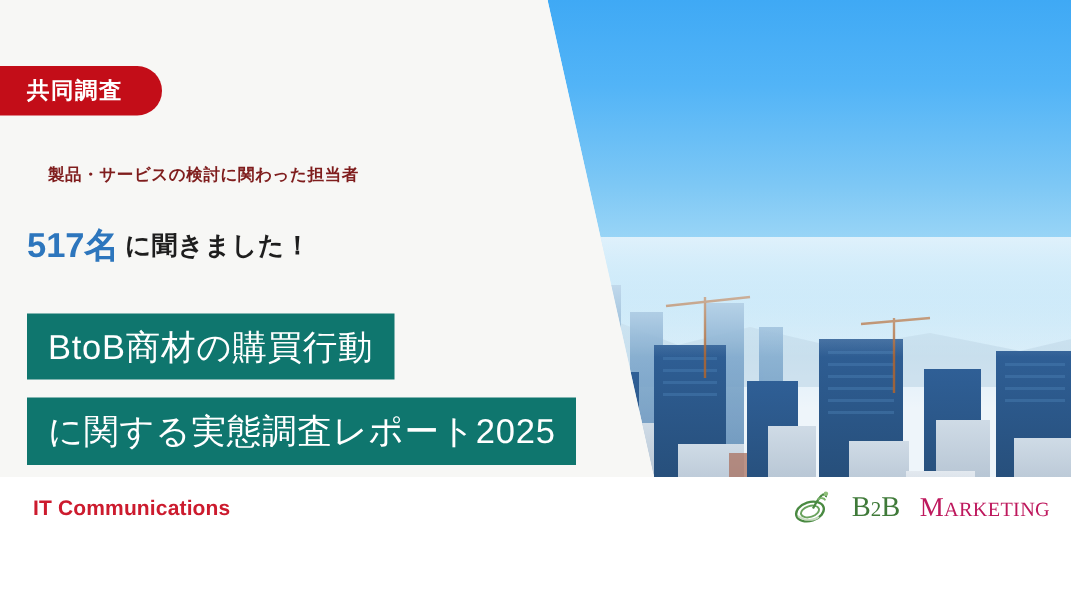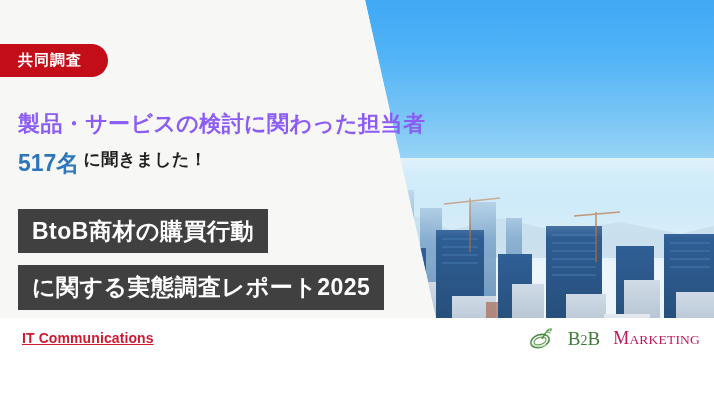--- a/index.html
+++ b/index.html
@@ -83,21 +83,20 @@
   }
   .footer-brand {
     position: absolute;
     left: 22px;
     top: 12px;
     font-size: 14px;
     font-weight: bold;
     color: #cc1b2e;
     letter-spacing: .1px;
     white-space: nowrap;
-    text-decoration: underline;
   }
   .footer-logo {
     position: absolute;
     right: 14px;
     top: 8px;
     display: flex;
     align-items: center;
     gap: 13px;
     white-space: nowrap;
     justify-content: center;
@@ -135,55 +134,55 @@
     color: #ffffff;
     font-size: 15px;
     font-weight: bold;
     letter-spacing: 1px;
     box-sizing: border-box;
   }
 
   
   .lead-1 {
     position: absolute;
-    left: 18px;
+    left: 32px;
     top: 109px;
-    font-size: 22px;
+    font-size: 11px;
     font-weight: bold;
-    color: #8b5cf6;
+    color: #7f1d1d;
     letter-spacing: .4px;
     white-space: nowrap;
   }
   .lead-2 {
     position: absolute;
     left: 18px;
     top: 148px;
     font-size: 17px;
     font-weight: bold;
     color: #1e1e1e;
     letter-spacing: .4px;
     white-space: nowrap;
     display: flex;
-    align-items: flex-start;
+    align-items: center;
   }
   .lead-2 .count {
     color: #2d76bd;
     font-size: 23px;
     font-weight: bold;
     margin-right: 4px;
     letter-spacing: 0;
   }
 
   
   .band {
     position: absolute;
     left: 18px;
-    background: #404040;
+    background: #0f766e;
     color: #ffffff;
-    font-weight: bold;
+    font-weight: normal;
     letter-spacing: .5px;
     display: flex;
     align-items: center;
     box-sizing: border-box;
     white-space: nowrap;
   }
   .band-1 {
     top: 209px;
     height: 44px;
     padding: 0 14px;

